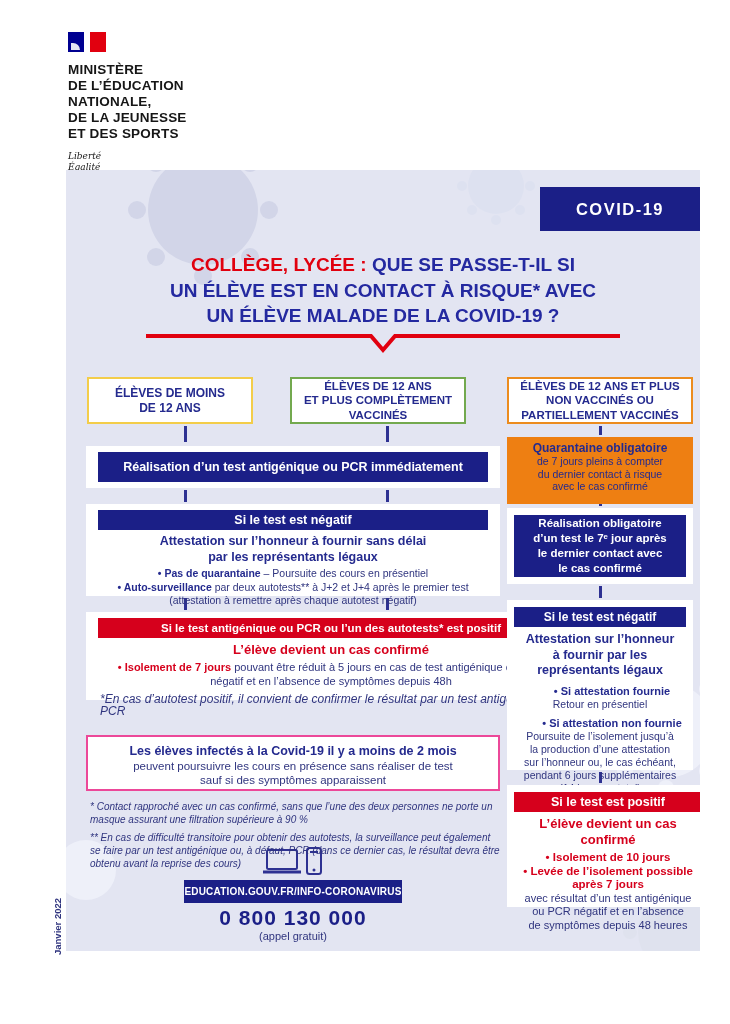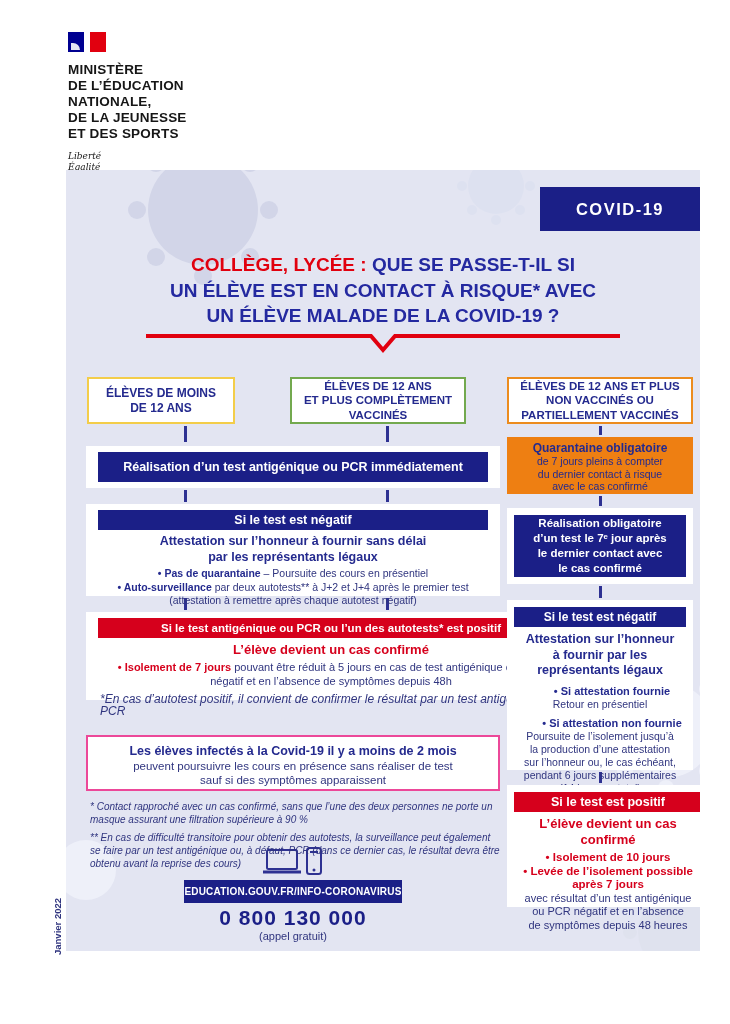--- a/index.html
+++ b/index.html
@@ -28,21 +28,21 @@
     color:#ffffff; font-weight:bold; font-size:16.5px; letter-spacing:1.5px;
     display:flex; align-items:center; justify-content:center; }
   .title { position:absolute; left:0; top:82px; width:634px; text-align:center;
     font-weight:bold; font-size:19px; line-height:25.5px; color:#2429a0; }
   .title .red { color:#e1000f; }
   .bracket { position:absolute; left:80px; top:163px; z-index:1; }
   
   .colhead { position:absolute; top:207px; height:47px; background:#ffffff; text-align:center;
     color:#242a8e; font-weight:bold; display:flex; flex-direction:column; justify-content:center; }
   .colhead div { line-height:14.5px; }
-  .ch1 { left:21px;  width:148px; border:2px solid #f3cd4a; font-size:12px; }
+  .ch1 { left:21px;  width:166px; border:2px solid #f3cd4a; font-size:12px; }
   .ch2 { left:224px; width:176px; border:2px solid #73a94f; font-size:11.5px; }
   .ch3 { left:441px; width:186px; border:2px solid #ec8c1e; font-size:11.5px; }
   
   .conn { position:absolute; width:3px; background:#2e3192; }
   
   .wbox { position:absolute; background:#ffffff; }
   .bluebar { background:#1b1f87; color:#ffffff; font-weight:bold; text-align:center; }
   .redbar  { background:#d6001c; color:#ffffff; font-weight:bold; text-align:center; }
   
   .w-imm { left:20px; top:276px; width:414px; height:42px; }
@@ -72,21 +72,21 @@
   
   .devices { position:absolute; left:196px; top:677px; width:62px; height:30px; }
   .urlbar { position:absolute; left:118px; top:710px; width:218px; height:23px; background:#1b1f87;
     color:#ffffff; font-weight:bold; font-size:10px; letter-spacing:.2px;
     display:flex; align-items:center; justify-content:center; }
   .phone { position:absolute; left:77px; top:736px; width:300px; text-align:center;
     color:#1b1f87; font-weight:bold; font-size:21px; letter-spacing:1px; }
   .phone-note { position:absolute; left:77px; top:760px; width:300px; text-align:center;
     color:#30357f; font-size:11px; }
   
-  .w-quar { position:absolute; left:441px; top:267px; width:186px; height:57px; background:#ee7f12;
+  .w-quar { position:absolute; left:441px; top:267px; width:186px; height:67px; background:#ee7f12;
     text-align:center; color:#242a8e; padding-top:4px; }
   .w-quar .btitle { font-weight:bold; font-size:12px; line-height:14px; }
   .w-quar div.l { font-size:10.5px; line-height:12.5px; }
   .w-day7 { left:441px; top:338px; width:186px; height:76px; }
   .w-day7 .bluebar { margin:7px; height:62px; font-size:11.5px; line-height:15px;
     display:flex; flex-direction:column; justify-content:center; }
   .w-rneg { left:441px; top:430px; width:186px; height:170px; text-align:center; color:#30357f; }
   .w-rneg .bluebar { margin:7px 7px 5px; height:20px; line-height:20px; font-size:12px; }
   .w-rneg .btitle { font-weight:bold; font-size:12.5px; line-height:15.5px; color:#242a8e; }
   .w-rneg .bb { font-weight:bold; font-size:11px; line-height:14px; color:#242a8e; margin-top:5px;margin-left:24px; }

